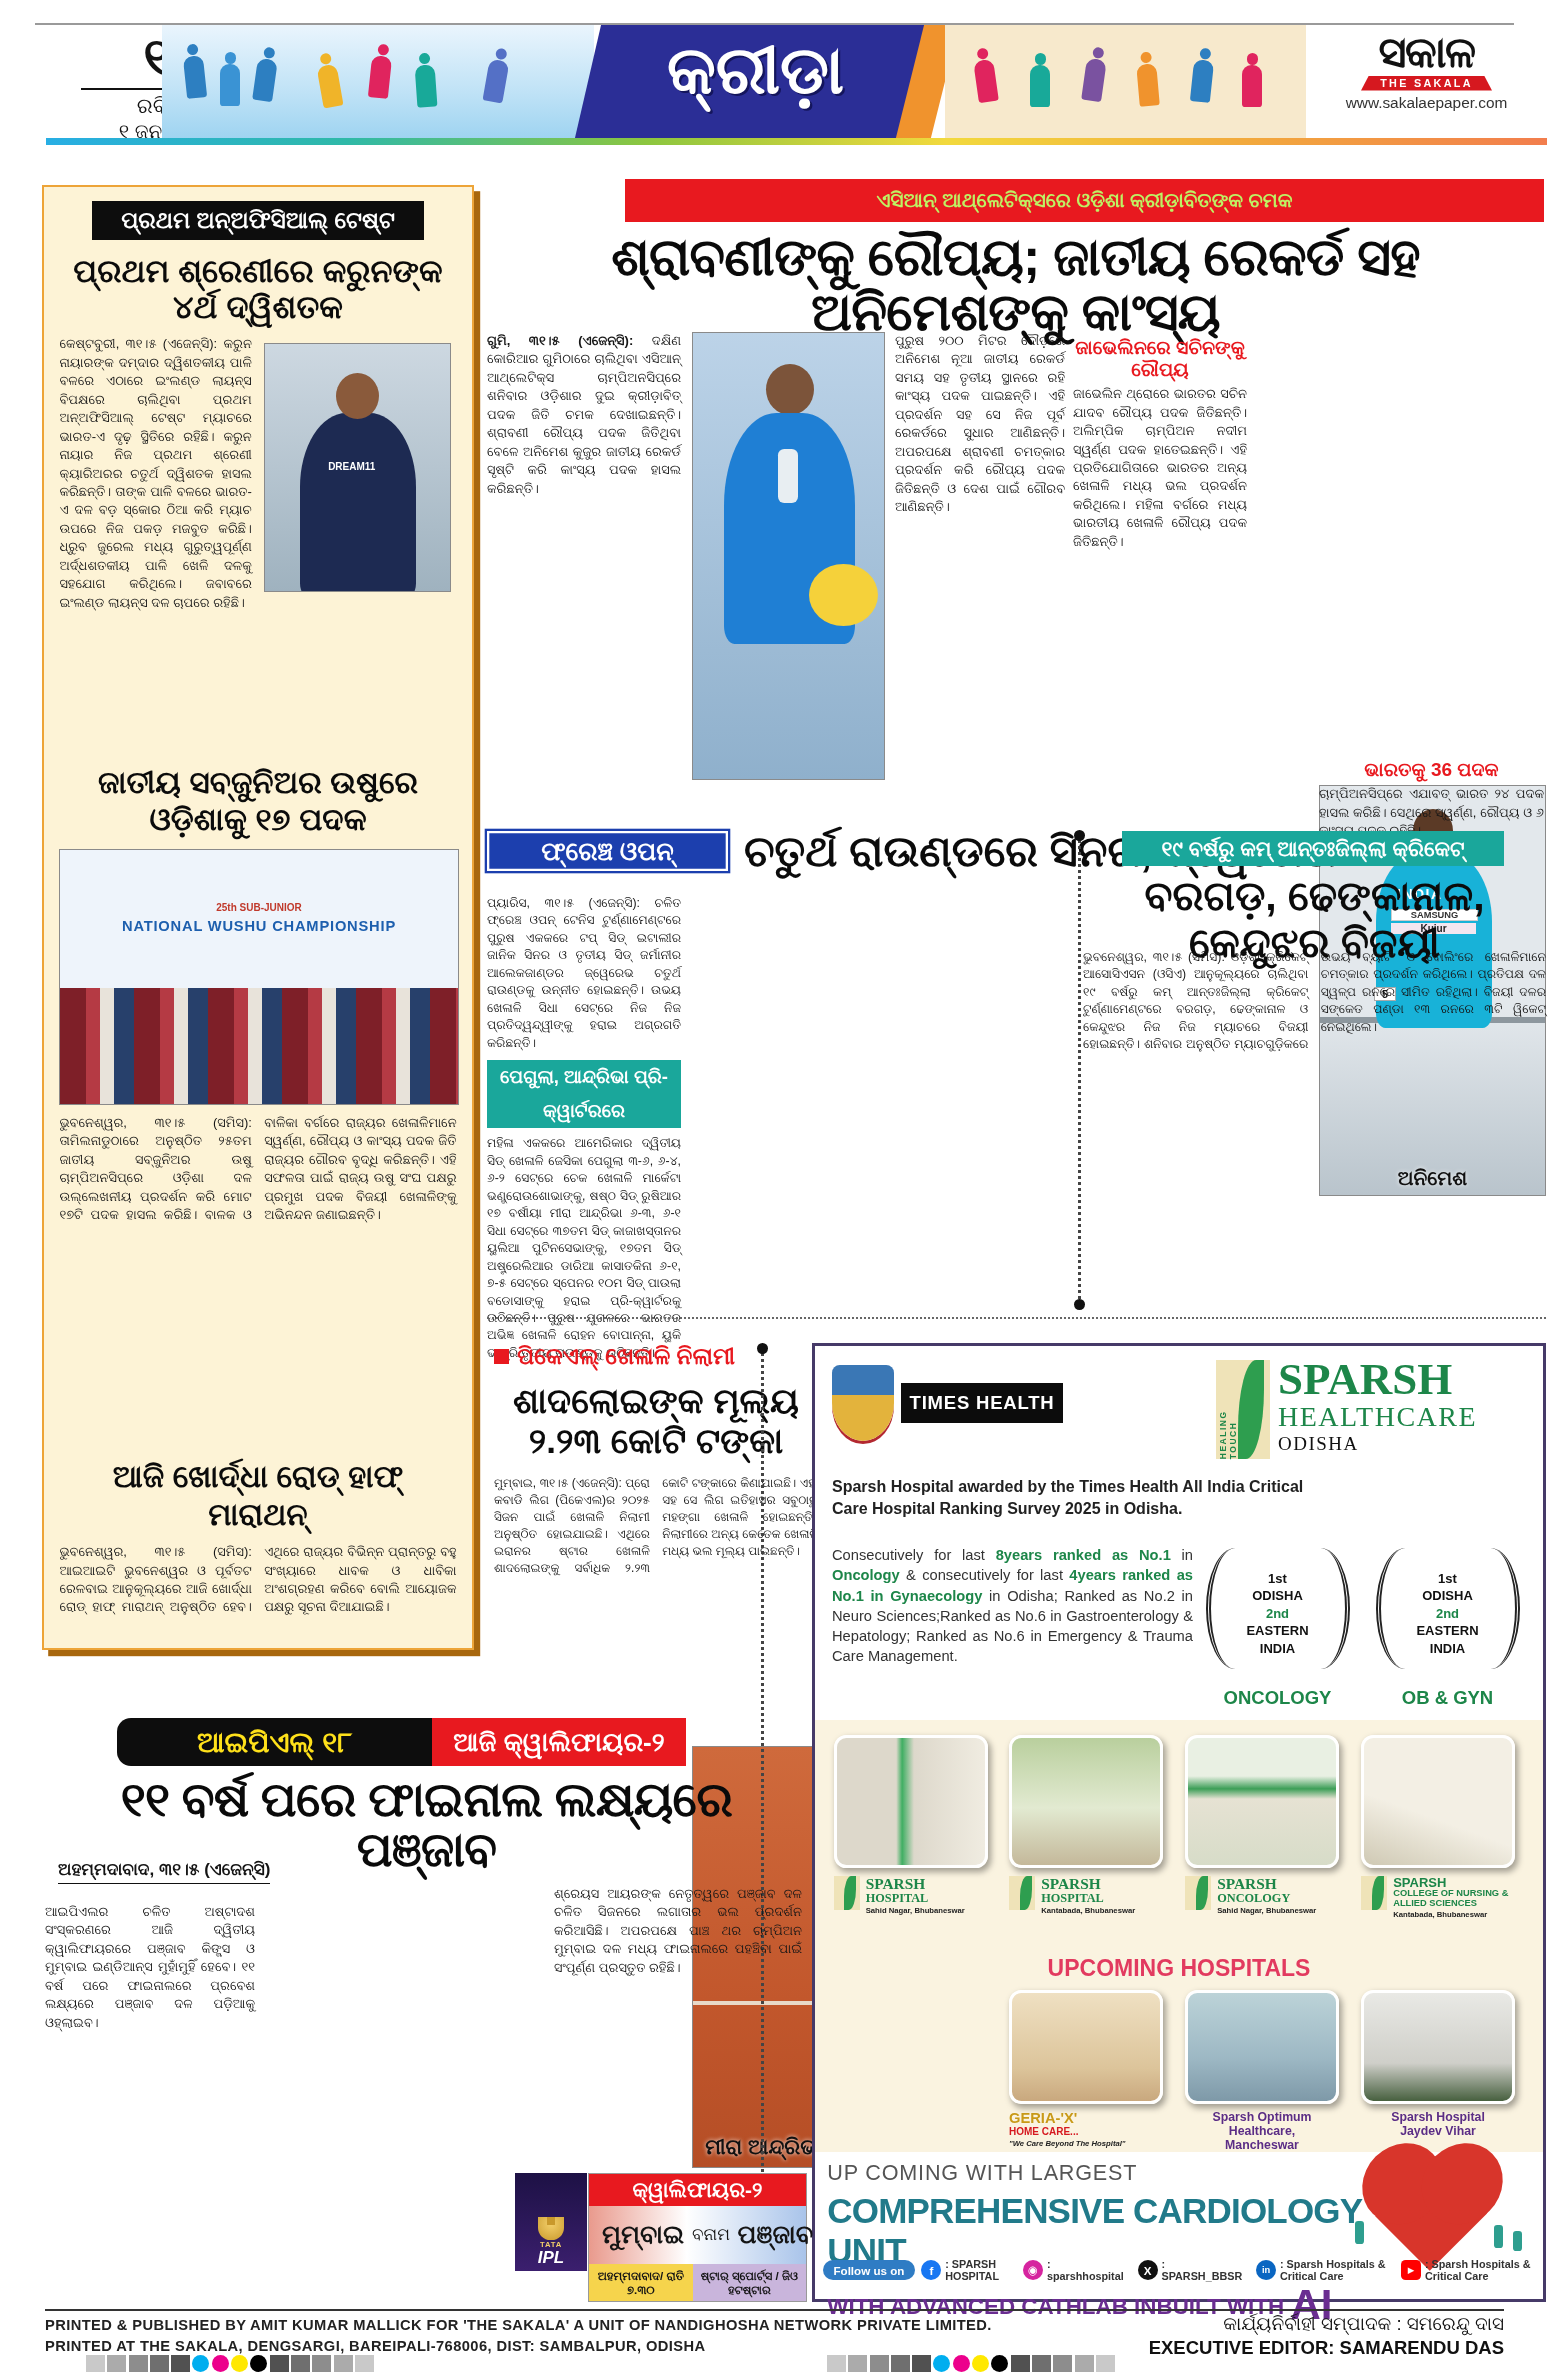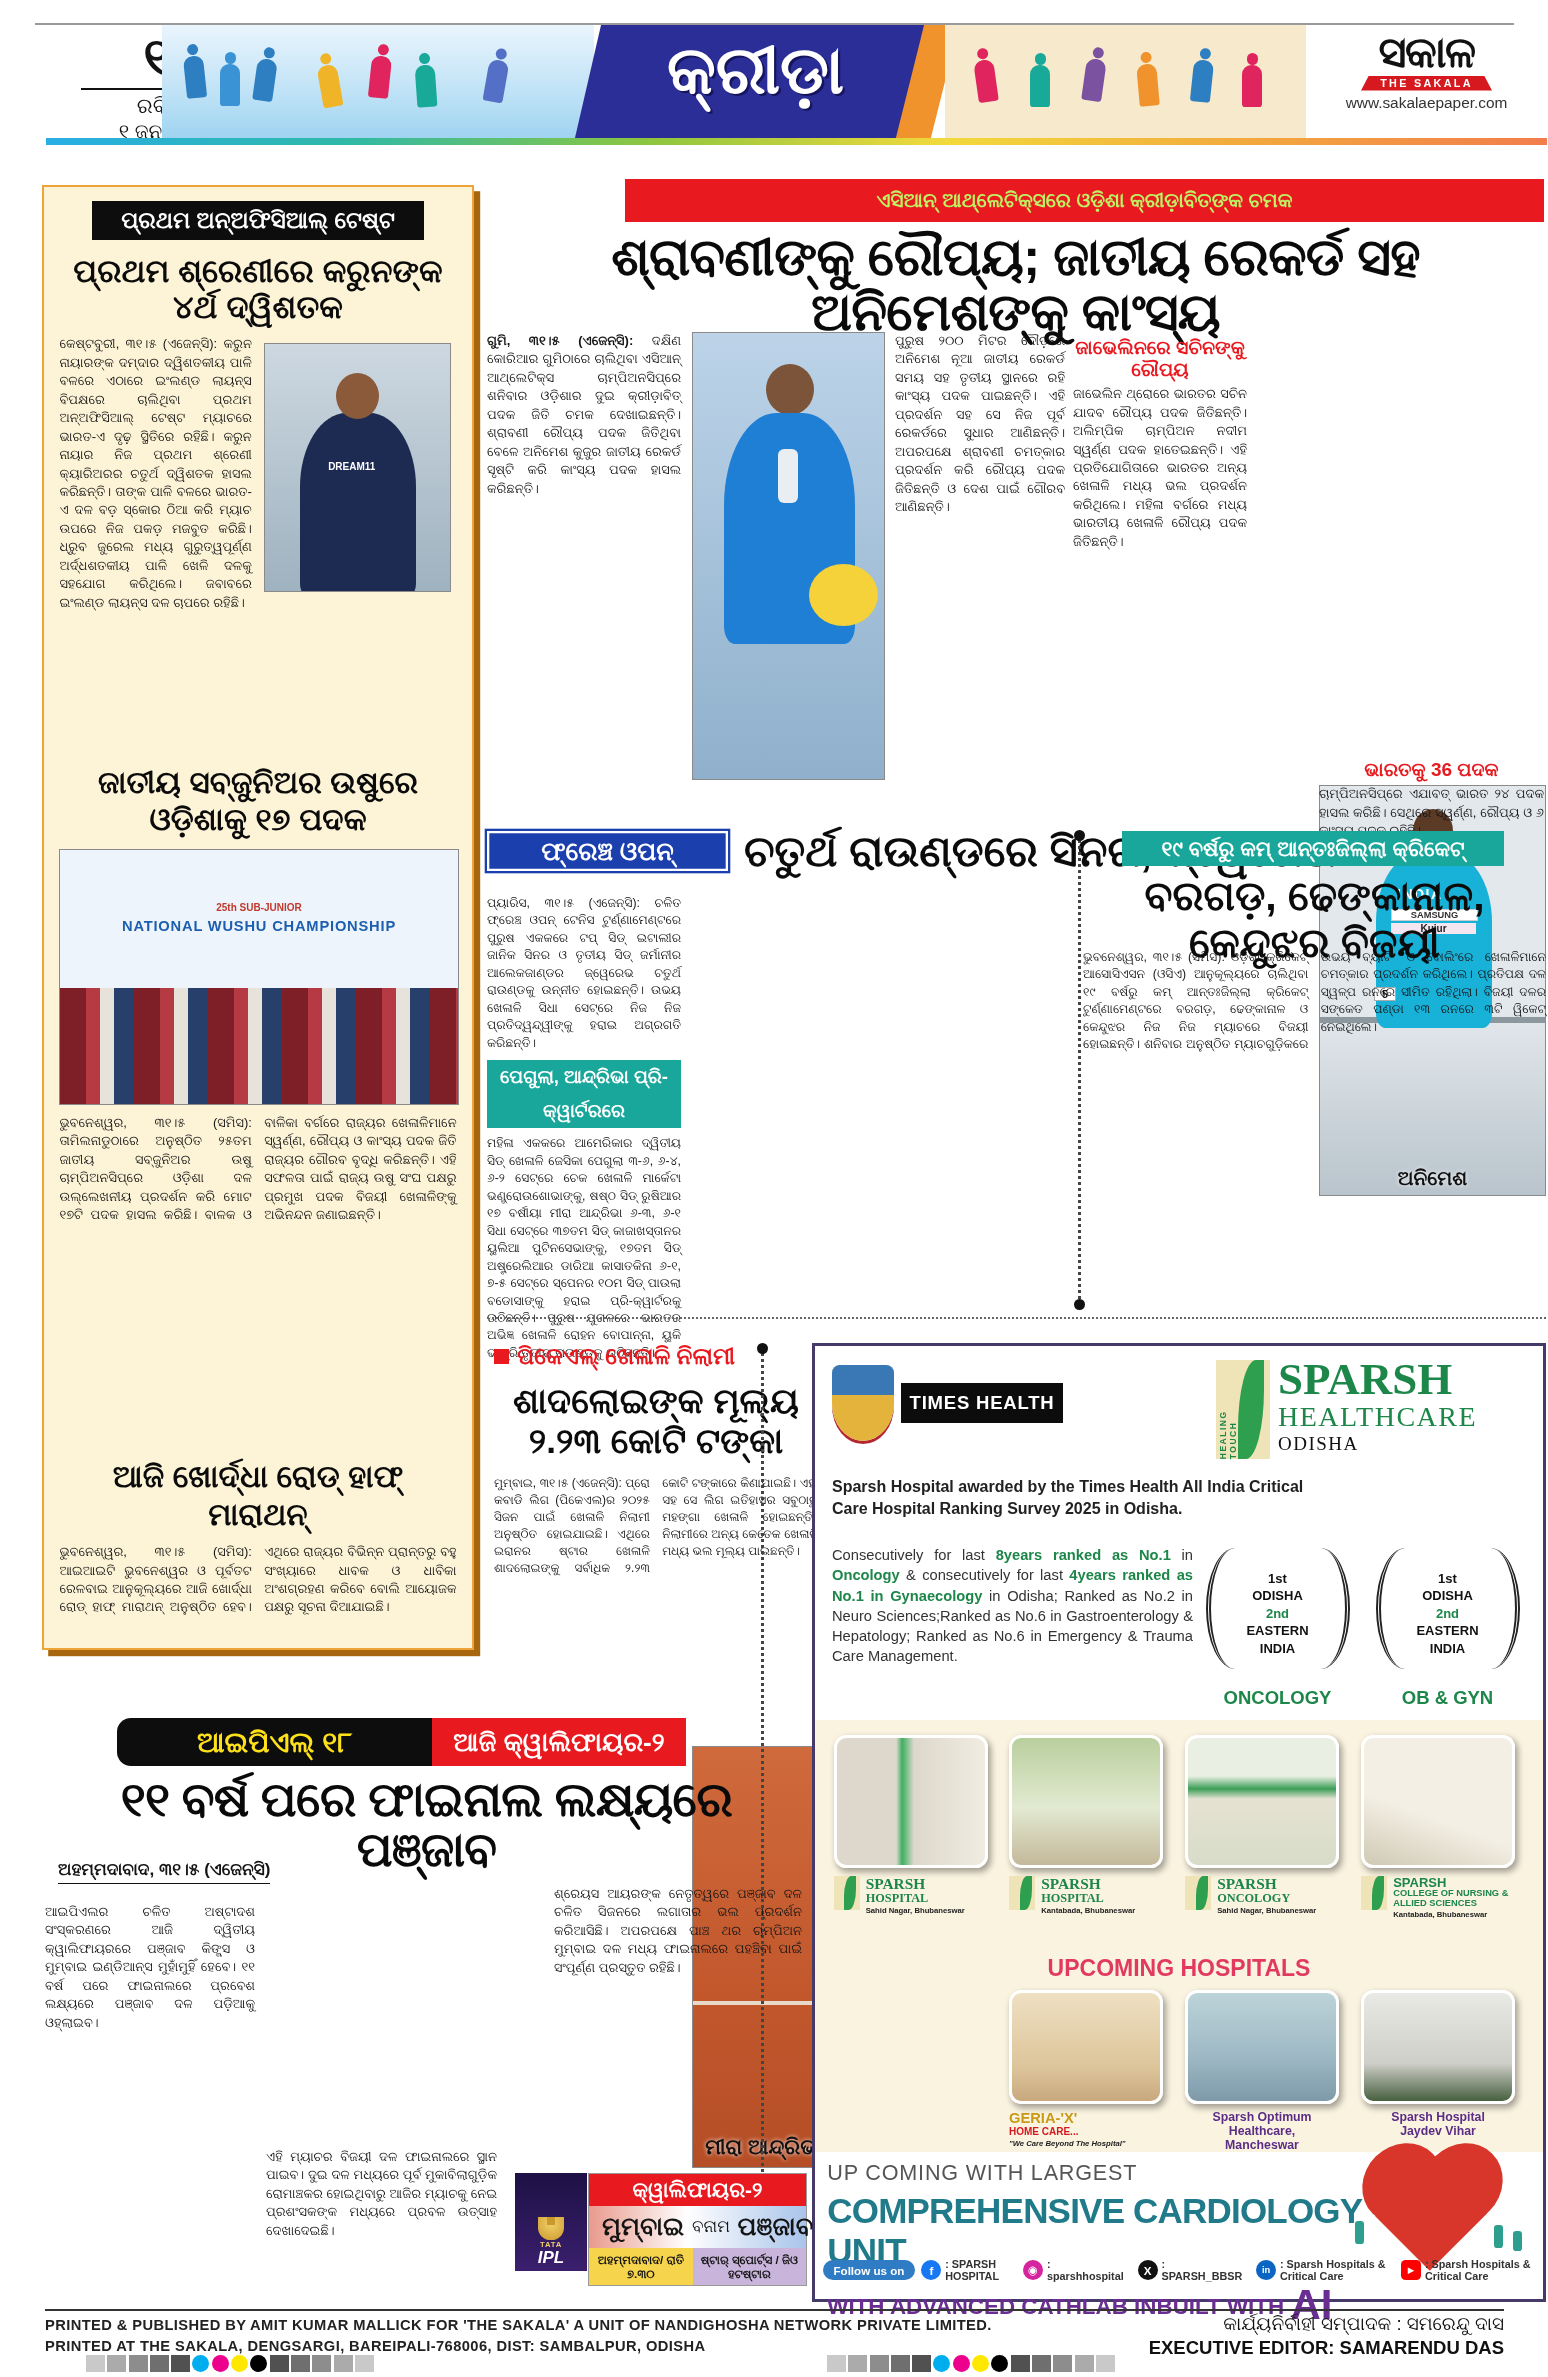--- a/index.html
+++ b/index.html
@@ -76,21 +76,21 @@
   .socitem{display:inline-flex;align-items:center;gap:3.9px;font-size:10.8px;font-weight:700;color:#333;margin-right:7.7px;}
   .heart{position:absolute;width:85px;height:77px;background:#d8352b;transform:rotate(-45deg);border-radius:0 0 4.6px 0;}
   .heart::before,.heart::after{content:"";position:absolute;width:85px;height:77px;background:#d8352b;border-radius:50%;}
   .heart::before{top:-42px;left:0;} .heart::after{left:42px;top:0;}
   
   .iplk1{left:117px;top:1718px;width:315px;height:48px;background:#0d0d0d;color:#ffe11a;font-size:28.5px;font-weight:700;text-align:center;line-height:48px;border-radius:14px 0 0 14px;}
   .iplk2{left:432px;top:1718px;width:254px;height:48px;background:#e8191f;color:#fff;font-size:26px;font-weight:700;text-align:center;line-height:48px;}
   .iplhd{left:45px;top:1775px;width:763px;font-size:48px;font-weight:700;text-align:center;letter-spacing:-0.8px;line-height:1.05;color:#0a0a0a;}
   .mbox{position:absolute;border:0.8px solid #999;}
   .mbox .t{background:#e8191f;color:#fff;font-size:21px;font-weight:700;text-align:center;line-height:32px;}
-  .mbox .teams{height:42px;display:flex;align-items:center;justify-content:center;gap:7.7px;background:linear-gradient(90deg,#e99a8d,#ffffff 45%,#a9c4ea);padding-left:20px;}
+  .mbox .teams{height:58px;display:flex;align-items:center;justify-content:center;gap:7.7px;background:linear-gradient(90deg,#e99a8d,#ffffff 45%,#a9c4ea);padding-left:20px;}
   .mbox .teams .big{font-size:25.4px;font-weight:700;} .mbox .teams .vs{font-size:17px;}
   .mbox .foot{display:flex;}
   .mbox .foot div{font-size:11.6px;font-weight:700;line-height:1.2;padding:4.6px 3.1px;text-align:center;}
   .trophybox{position:absolute;background:linear-gradient(180deg,#1d1145,#3b1f6e);display:flex;flex-direction:column;align-items:center;justify-content:flex-end;padding-bottom:4.6px;}
   .cup{width:26px;height:23px;background:radial-gradient(circle at 50% 30%,#f3cf6a,#c9992c);border-radius:0 0 12.3px 12.3px;}
   .cup::after{content:"";display:block;margin:0 auto;width:7.7px;height:7.7px;background:#c9992c;}
   .ipltx{color:#fff;font-weight:700;font-size:17px;font-style:italic;line-height:1;}
   .tatatx{color:#f3cf6a;font-weight:700;font-size:7.7px;letter-spacing:0.8px;}
   
   .frule{left:45px;top:2309px;width:1459px;height:2.3px;background:#333;}
@@ -397,23 +397,20 @@
   <div class="abs iplhd">୧୧ ବର୍ଷ ପରେ ଫାଇନାଲ ଲକ୍ଷ୍ୟରେ ପଞ୍ଜାବ</div>
   <div class="abs" style="left:58px;top:1860px;font-size:17px;font-weight:700;border-bottom:1.5px solid #111;padding-bottom:3.1px;">ଅହମ୍ମଦାବାଦ, ୩୧।୫ (ଏଜେନ୍ସି)</div>
 
   <div class="abs bodytx" style="left:45px;top:1903px;width:210px;height:401px;">
     <span>ଆଇପିଏଲର ଚଳିତ ଅଷ୍ଟାଦଶ ସଂସ୍କରଣରେ ଆଜି ଦ୍ୱିତୀୟ କ୍ୱାଲିଫାୟରରେ ପଞ୍ଜାବ କିଙ୍ଗ୍ସ ଓ ମୁମ୍ବାଇ ଇଣ୍ଡିଆନ୍ସ ମୁହାଁମୁହିଁ ହେବେ। ୧୧ ବର୍ଷ ପରେ ଫାଇନାଲରେ ପ୍ରବେଶ ଲକ୍ଷ୍ୟରେ ପଞ୍ଜାବ ଦଳ ପଡ଼ିଆକୁ ଓହ୍ଲାଇବ।</span>
   </div>
 
   <div class="abs bodytx" style="left:554px;top:1885px;width:248px;height:278px;">
     <span>ଶ୍ରେୟସ ଆୟରଙ୍କ ନେତୃତ୍ୱରେ ପଞ୍ଜାବ ଦଳ ଚଳିତ ସିଜନରେ ଲଗାତାର ଭଲ ପ୍ରଦର୍ଶନ କରିଆସିଛି। ଅପରପକ୍ଷେ ପାଞ୍ଚ ଥର ଚାମ୍ପିଅନ ମୁମ୍ବାଇ ଦଳ ମଧ୍ୟ ଫାଇନାଲରେ ପହଞ୍ଚିବା ପାଇଁ ସଂପୂର୍ଣ୍ଣ ପ୍ରସ୍ତୁତ ରହିଛି।</span>
   </div>
-  <div class="abs bodytx" style="left:266px;top:2148px;width:231px;height:154px;">
-    <span>ଏହି ମ୍ୟାଚର ବିଜୟୀ ଦଳ ଫାଇନାଲରେ ସ୍ଥାନ ପାଇବ। ଦୁଇ ଦଳ ମଧ୍ୟରେ ପୂର୍ବ ମୁକାବିଲାଗୁଡ଼ିକ ରୋମାଞ୍ଚକର ହୋଇଥିବାରୁ ଆଜିର ମ୍ୟାଚକୁ ନେଇ ପ୍ରଶଂସକଙ୍କ ମଧ୍ୟରେ ପ୍ରବଳ ଉତ୍ସାହ ଦେଖାଦେଇଛି।</span>
-  </div>
 
   <div class="trophybox" style="left:515px;top:2173px;width:72px;height:93px;">
     <div class="cup"></div>
     <div class="tatatx">TATA</div>
     <div class="ipltx">IPL</div>
   </div>
   <div class="mbox" style="left:588px;top:2173px;width:217px;">
     <div class="t">କ୍ୱାଲିଫାୟର-୨</div>
     <div class="teams">
       <span class="big">ମୁମ୍ବାଇ</span>

